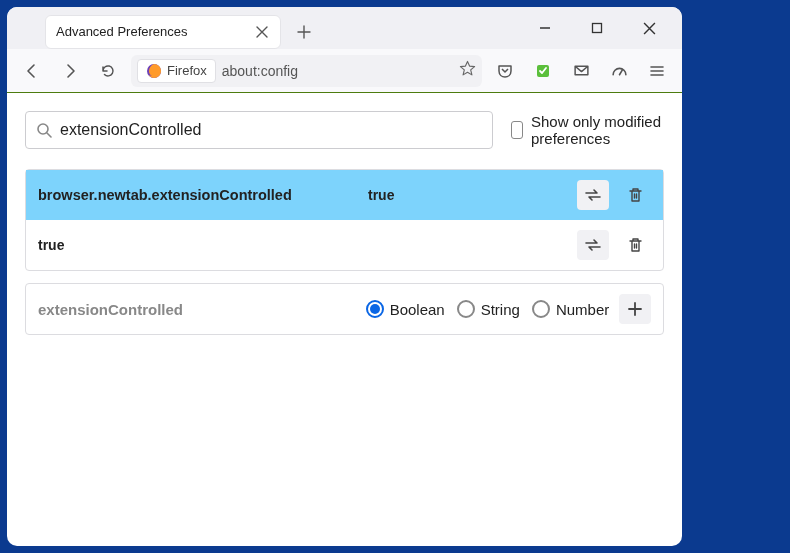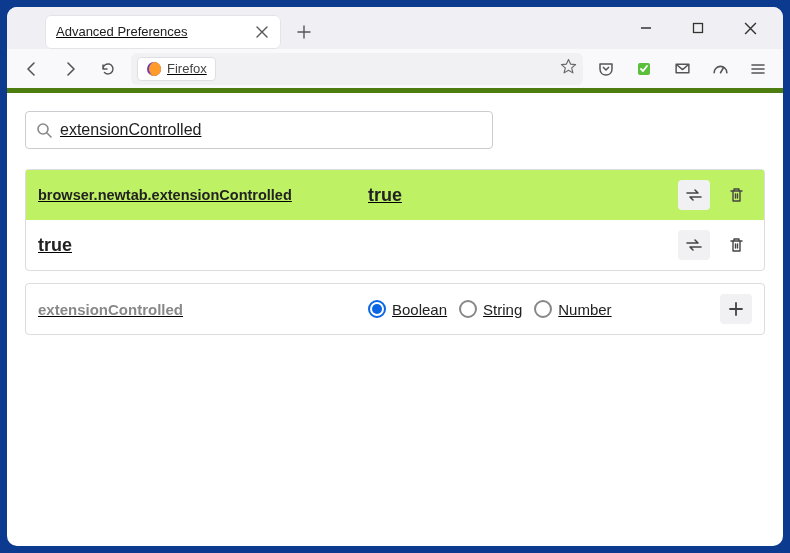--- a/index.html
+++ b/index.html
@@ -4,27 +4,26 @@
 <style>
 * { box-sizing: border-box; margin: 0; padding: 0; }
 body {
   width: 790px;
   height: 553px;
   background: #0b3a8f;
   font-family: -apple-system, "Segoe UI", Arial, sans-serif;
   padding: 7px;
 }
 .window {
-  width: 776px;
+  width: 675px;
   height: 539px;
   background: #fff;
   border-radius: 10px;
   overflow: hidden;
   position: relative;
-  text-decoration: underline;
 }
 .titlebar {
   height: 42px;
   background: #f0f0f4;
   display: flex;
   align-items: center;
   padding-left: 38px;
 }
 .tab {
   background: #fff;
@@ -45,21 +44,21 @@
 .win-controls { position:absolute; right:8px; top:0; height:42px; display:flex; align-items:center; gap:26px; padding-right:12px; }
 .win-btn { width:26px; height:26px; display:flex; align-items:center; justify-content:center; color:#333; cursor:pointer; }
 
 .navbar {
   height: 44px;
   background: #f9f9fb;
   display:flex;
   align-items:center;
   padding: 0 10px;
   gap: 8px;
-  border-bottom: 5px solid #4d7c0f;
+  border-bottom: 1px solid #4d7c0f;
 }
 .nav-btn { width:30px; height:30px; display:flex; align-items:center; justify-content:center; color:#555; border-radius:4px; cursor:pointer; }
 .addressbar {
   flex: 1;
   height: 32px;
   background: #f1f1f4;
   border-radius: 6px;
   display: flex;
   align-items: center;
   padding: 0 6px;
@@ -106,23 +105,23 @@
   border:1px solid #dcdce0;
   border-radius:4px;
 }
 .pref-row {
   display:flex;
   align-items:center;
   padding: 10px 12px;
   min-height: 44px;
   gap: 10px;
 }
-.pref-row.alt { background:#bef264; }
+.pref-row.alt { background:#7dd3fc; }
 .pref-name { font-weight:700; font-size:14.5px; color:#222; width: 320px; word-break:break-word; line-height:1.3; }
-.pref-value { font-weight:700; font-size:18px; color:#222; flex:1; }
+.pref-value { font-weight:700; font-size:14px; color:#222; flex:1; }
 .pref-actions { display:flex; gap:10px; }
 .icon-btn {
   width:32px; height:30px;
   background:#f1f1f4;
   border-radius:4px;
   display:flex; align-items:center; justify-content:center;
   cursor:pointer;
   color:#444;
 }
 
@@ -201,20 +200,21 @@
       </div>
 
     <div class="addressbar">
       <span class="pill">
         <svg class="ff-icon" viewBox="0 0 16 16">
             <circle cx="8" cy="8" r="7" fill="#6b3fb8"></circle>
             <path d="M8 1 C12 1 15 4 15 8 C15 12 12 15 8 15 C6 15 4 14 3 12 C5 13 8 13 10 11 C13 8 12 4 10 2 C12 3 13 5 13 8 C13 11 10 13 8 13 C5 13 3 11 3 8 C3 5 5 2 8 1 Z" fill="#ff9b2b"></path>
           </svg>
         <span>Firefox</span>
       </span>
+      <span class="url-text">about:config</span>
       <span class="star">
         <svg width="17" height="17" viewBox="0 0 24 24">
             <path d="M12 2 L14.9 8.6 L22 9.3 L16.5 14 L18.2 21 L12 17.3 L5.8 21 L7.5 14 L2 9.3 L9.1 8.6 Z" fill="none" stroke="currentColor" stroke-width="1.6" stroke-linejoin="round"></path>
           </svg>
       </span>
     </div>
 
     <div class="nav-btn">
         <svg width="16" height="16" viewBox="0 0 16 16">
           <path d="M2 3 H14 V8 C14 12 11 14 8 14 C5 14 2 12 2 8 Z M5 6 L8 9 L11 6" fill="none" stroke="currentColor" stroke-width="1.5" stroke-linejoin="round"></path>
@@ -245,20 +245,24 @@
 
   <div class="content">
     <div class="search-row">
       <div class="search-box">
         <svg width="16" height="16" viewBox="0 0 16 16">
             <circle cx="7" cy="7" r="5" fill="none" stroke="#888" stroke-width="1.6"></circle>
             <path d="M11 11 L15 15" stroke="#888" stroke-width="1.6" stroke-linecap="round"></path>
           </svg>
         <input type="text" value="extensionControlled" style="">
       </div>
+      <label class="checkbox-row">
+        <span class="checkbox"></span>
+        <span>Show only modified preferences</span>
+      </label>
     </div>
 
     <div class="prefs">
       <div class="pref-row alt">
         <div class="pref-name">browser.newtab.extensionControlled</div>
         <div class="pref-value">true</div>
         <div class="pref-actions">
           <div class="icon-btn">
               <svg width="18" height="14" viewBox="0 0 18 14">
                 <path d="M2 5 H13 L10 2 M16 9 H5 L8 12" stroke="currentColor" stroke-width="1.6" fill="none" stroke-linecap="round" stroke-linejoin="round"></path>

